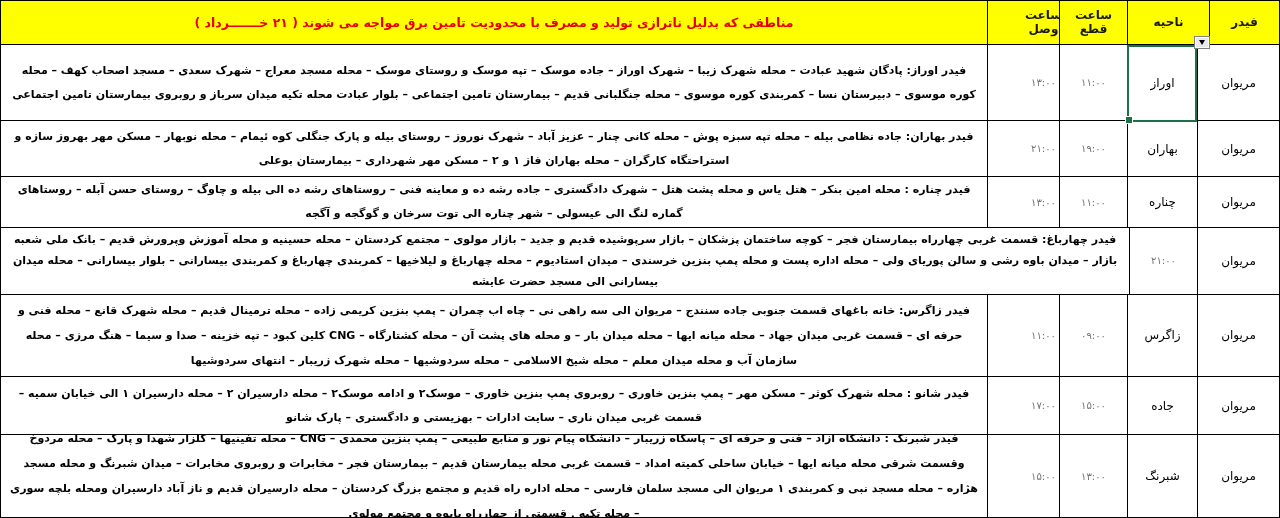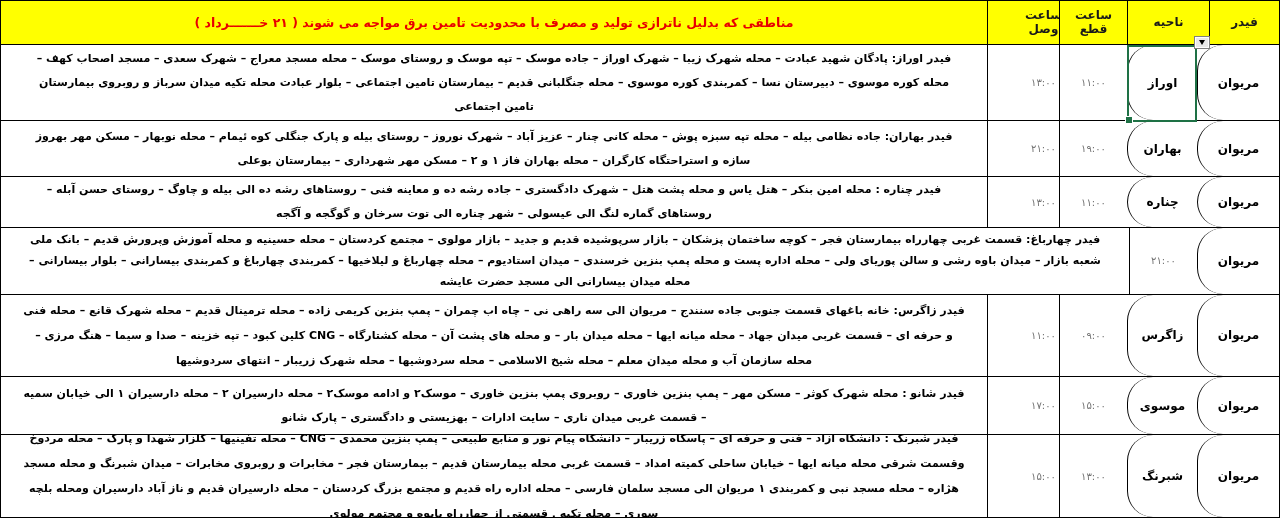--- a/index.html
+++ b/index.html
@@ -7,26 +7,26 @@
   .sheet{position:relative;width:1278px;height:516px;border:1px solid #000;direction:rtl;
          display:flex;flex-direction:column;box-sizing:content-box;background:#fff;}
   .row{display:flex;flex-direction:row;border-bottom:1px solid #000;box-sizing:border-box;}
   .row:last-child{border-bottom:none;}
   .cell{box-sizing:border-box;border-left:1px solid #000;display:flex;align-items:center;
         justify-content:center;text-align:center;overflow:hidden;}
   .c-region{width:82px;}
   .c-feeder{width:70px;}
   .c-cut{width:68px;}
   .c-restore{width:72px;padding-left:40px;}
-  .c-areas{flex:1;border-left:none;padding:0 22px;}
+  .c-areas{flex:1;border-left:none;padding:0 6px;}
   .hdr{background:#FFFF00;}
   .hdr .cell{font-weight:bold;font-size:12px;color:#1a1a1a;}
   .hdr .c-areas{color:#e80000;font-size:12.5px;font-weight:bold;}
   .t-red{color:#e80000;}
-  .cell-text{font-weight:bold;font-size:12px;color:#000;border-radius:26px;}
+  .cell-text{font-weight:normal;font-size:12px;color:#000;}
   .time{font-weight:normal;font-size:10px;color:#737373;letter-spacing:0.5px;}
   .areas-text{font-weight:bold;font-size:11px;color:#000;line-height:24px;}
   
   .selection{position:absolute;top:44px;right:82px;width:70px;height:77px;
              border:2px solid #1E7145;box-sizing:border-box;pointer-events:none;z-index:5;}
   .selection .handle{position:absolute;left:-4px;bottom:-4px;width:6px;height:6px;
              background:#1E7145;border:1px solid #fff;}
   
   .filter-btn{position:absolute;left:1193px;top:35px;width:16px;height:13px;background:#e9e9e9;
               border:1px solid #808080;box-sizing:border-box;display:flex;align-items:center;
@@ -80,21 +80,21 @@
   <div class="row" style="height:83px">
     <div class="cell c-region cell-text">مریوان</div>
     <div class="cell c-feeder cell-text">زاگرس</div>
     <div class="cell c-cut time">۰۹:۰۰</div>
     <div class="cell c-restore time">۱۱:۰۰</div>
     <div class="cell c-areas areas-text" style="line-height:25px">فیدر زاگرس: خانه باغهای قسمت جنوبی جاده سنندج – مریوان الی سه راهی نی – چاه اب چمران – پمپ بنزین کریمی زاده – محله ترمینال قدیم – محله شهرک قانع – محله فنی و حرفه ای – قسمت غربی میدان جهاد – محله میانه ایها – محله میدان بار – و محله های پشت آن – محله کشتارگاه – CNG کلین کبود – تپه خزینه – صدا و سیما – هنگ مرزی – محله سازمان آب و محله میدان معلم – محله شیخ الاسلامی – محله سردوشیها – محله شهرک زریبار – انتهای سردوشیها</div>
   </div>
 
   <div class="row" style="height:58px">
     <div class="cell c-region cell-text">مریوان</div>
-    <div class="cell c-feeder cell-text">موسوی</div>
+    <div class="cell c-feeder cell-text">جاده</div>
     <div class="cell c-cut time">۱۵:۰۰</div>
     <div class="cell c-restore time">۱۷:۰۰</div>
     <div class="cell c-areas areas-text">فیدر شانو : محله شهرک کوثر – مسکن مهر – پمپ بنزین خاوری – روبروی پمپ بنزین خاوری – موسک۲ و ادامه موسک۲ – محله دارسیران ۲ – محله دارسیران ۱ الی خیابان سمیه – قسمت غربی میدان ناری – سایت ادارات – بهزیستی و دادگستری – پارک شانو</div>
   </div>
 
   <div class="row" style="height:82px;border-bottom:none">
     <div class="cell c-region cell-text">مریوان</div>
     <div class="cell c-feeder cell-text">شبرنگ</div>
     <div class="cell c-cut time">۱۳:۰۰</div>
     <div class="cell c-restore time">۱۵:۰۰</div>

